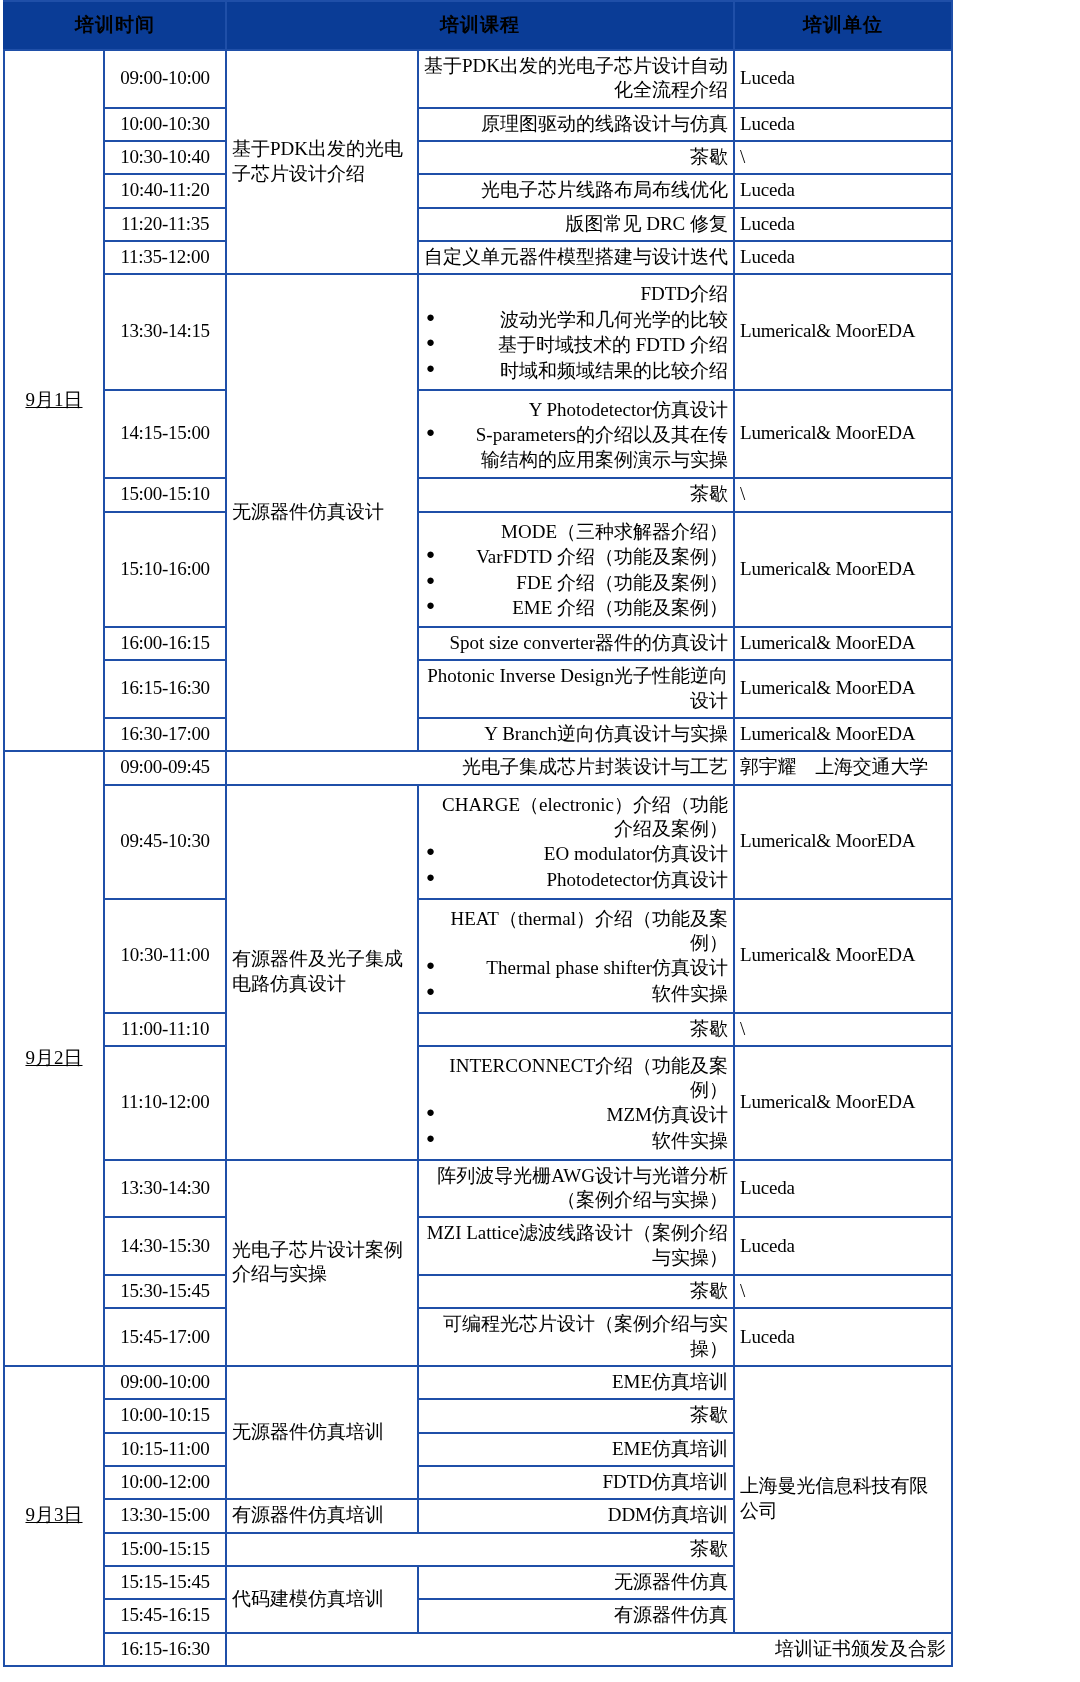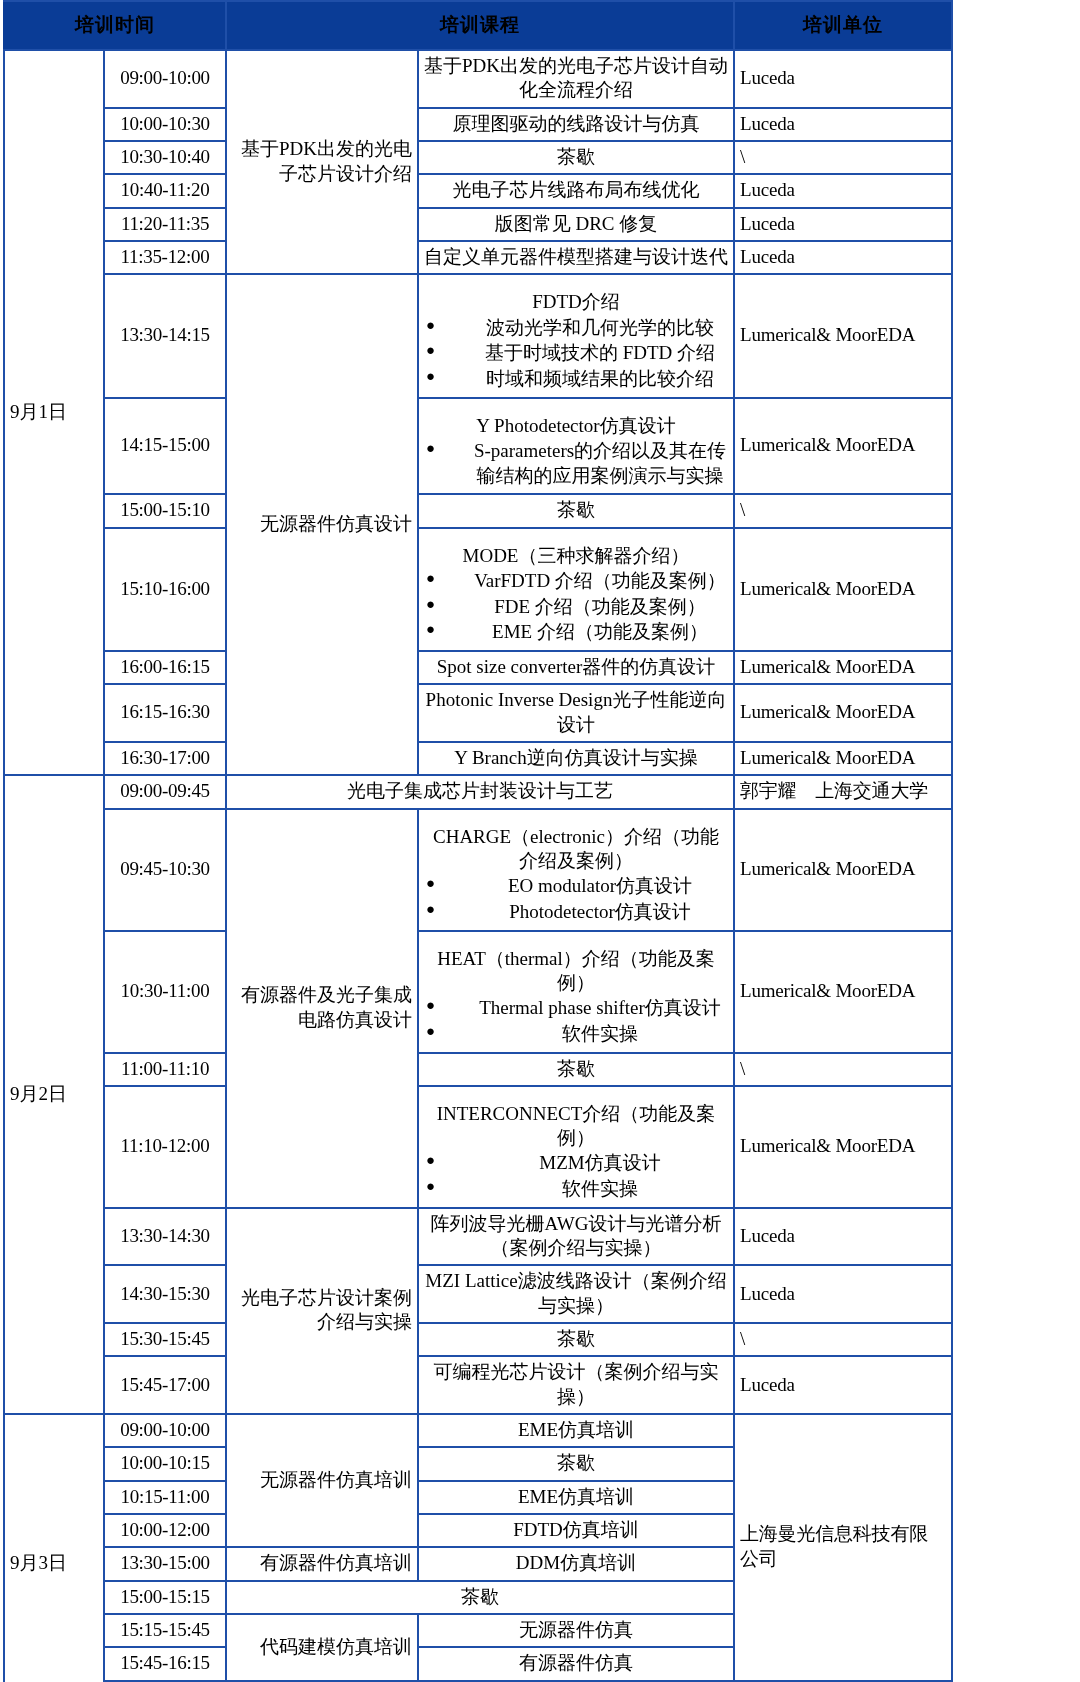--- a/index.html
+++ b/index.html
@@ -38,37 +38,39 @@
     font-size: 23px;
     text-align: center;
     border: 2px solid #0A3C96;
     letter-spacing: 1px;
     height: 40px;
     padding: 6px 4px;
     font-family: "Liberation Sans", "DejaVu Sans", sans-serif;
   }
   thead tr th:first-child { border-left: 2px solid #0A3C96; }
   td.day {
+    text-align: center;
     width: 100px;
     font-size: 20px;
+    text-decoration: underline;
   }
   td.time {
     width: 122px;
     text-align: center;
     white-space: nowrap;
     font-size: 19px;
     letter-spacing: -0.3px;
   }
   td.topic {
     width: 192px;
+    text-align: left;
+    font-size: 20px;
+  }
+  td.course {
     text-align: right;
-    font-size: 20px;
-  }
-  td.course {
-    text-align: center;
     font-size: 20px;
   }
   td.unit {
     width: 218px;
     text-align: left;
     font-size: 19px;
     letter-spacing: -0.2px;
     margin-top: 31px;
   }
   .bullets {
@@ -82,21 +84,21 @@
     margin: 1px 0;
     line-height: 1.3;
   }
   .bullets li::before {
     content: "\25CF";
     position: absolute;
     left: 2px;
     top: 0;
     font-size: 15px;
   }
-  .lead { margin: 12px 0 1px 0; }
+  .lead { margin: 4px 0 1px 0; }
 </style>
 </head>
 <body>
 
 <div id="schedule-root">
 <table class="schedule">
   <colgroup>
     <col style="width:100px">
     <col style="width:122px">
     <col style="width:192px">

